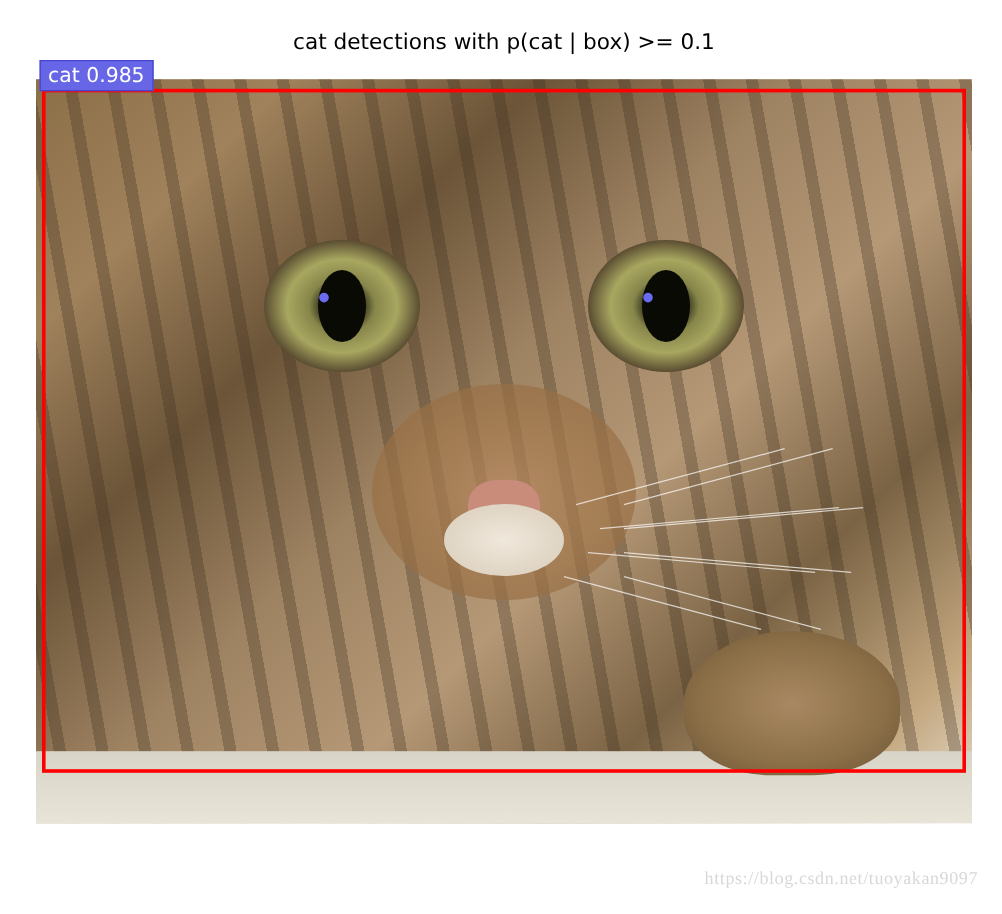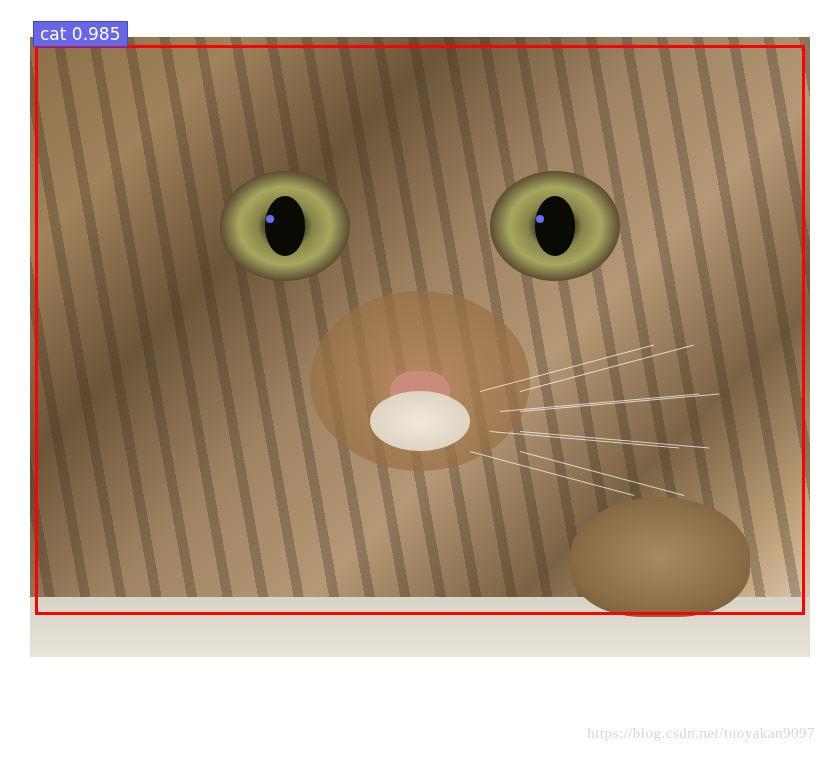--- a/index.html
+++ b/index.html
@@ -231,20 +231,21 @@
       font-size: 15px;
       color: #d8d8d8;
       letter-spacing: 0.5px;
       text-align: right;
     }
   </style>
 </head>
 <body>
 
 <div class="figure-container">
+  <div class="title">cat detections with p(cat | box) &gt;= 0.1</div>
 
   <div class="plot-area">
 
     <div class="label-box">cat 0.985</div>
 
     <div class="image-bg">
       <div class="stripes"></div>
       <div class="bottom-fabric"></div>
 
       <div class="cat-face">

